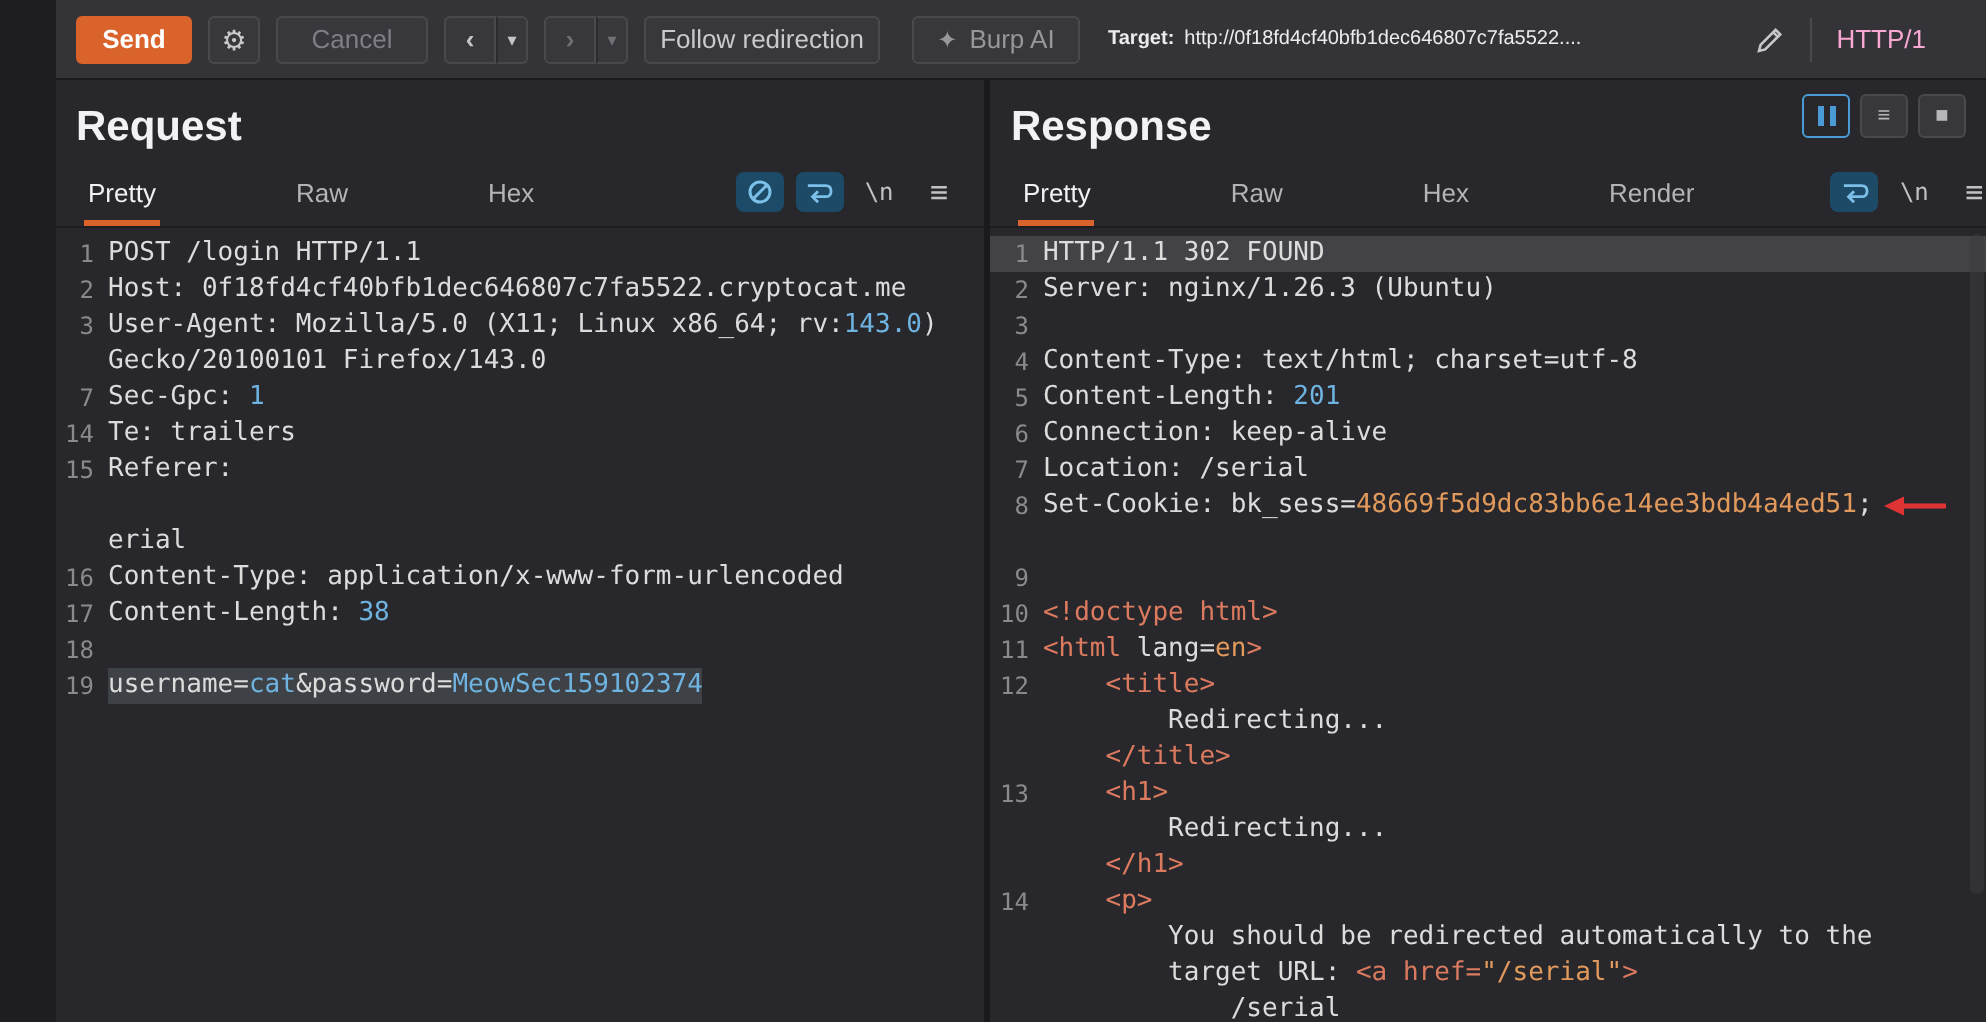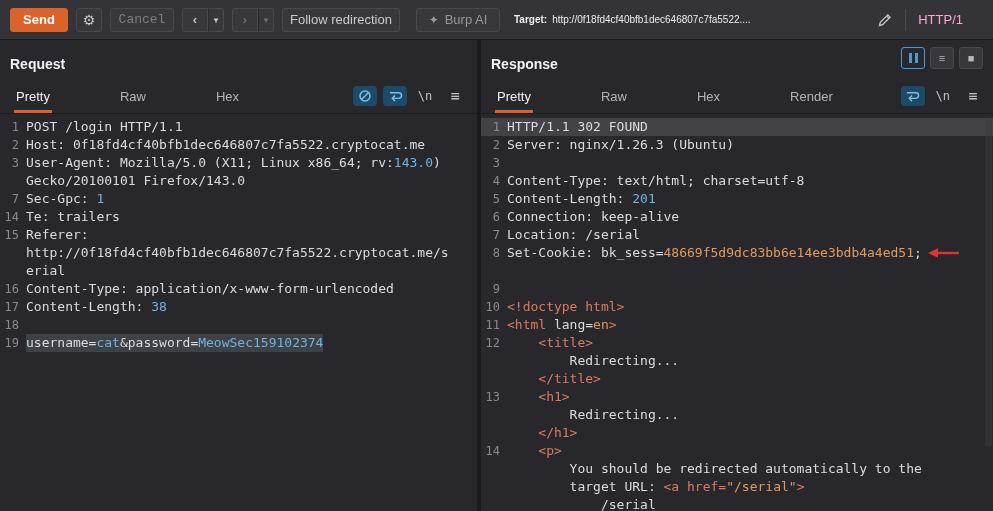--- a/index.html
+++ b/index.html
@@ -1,32 +1,32 @@
 <!DOCTYPE html>
 <html style="--accent-orange: #d9632b; --selection: #3e4145; --highlight-row: #434347; --blue: #6fb3e0; --orange-value: #e2995c; --tag: #db7a5e; --icon-blue: #7cc0ea; --annotation-red: #e03434;"><head>
 <meta charset="utf-8">
 <style>
   * { margin:0; padding:0; box-sizing:border-box; }
   html,body { background:#1e1e22; }
   body { font-family:"Liberation Sans", sans-serif; }
-  .app { position:relative; width:993px; height:511px; overflow:hidden; background:#1e1e22; }
+  .app { position:relative; width:993px; height:511px; overflow:hidden; background:#1e1e22;padding-left:28px; }
 
   
   .topbar {
     height:40px; background:#343438; border-bottom:1px solid #1a1a1e;
     display:flex; align-items:center; padding:0 10px; white-space:nowrap;
   }
   .btn {
     height:24px; border:1px solid #48484d; background:#38383c; color:#c9c9ce;
     font-family:"Liberation Sans", sans-serif; font-size:13px; border-radius:3px;
     display:inline-flex; align-items:center; justify-content:center; cursor:pointer;
   }
   .btn.send { width:58px; background:var(--accent-orange,#d9632b); border-color:var(--accent-orange,#d9632b); color:#ffffff; font-weight:bold; margin-right:8px; }
   .btn.iconbtn { width:26px; margin-right:8px; font-size:14px; color:#c8c8cc; }
-  .btn.cancel { width:64px; margin-right:8px; color:#7e7e84;font-family:Liberation Mono, monospace; }
+  .btn.cancel { width:76px; margin-right:8px; color:#7e7e84; }
   .btn-group { display:inline-flex; margin-right:8px; }
   .btn.seg { width:26px; border-radius:3px 0 0 3px; font-size:13px; font-weight:bold; }
   .btn.segcaret { width:16px; border-radius:0 3px 3px 0; border-left:1px solid #2c2c30; font-size:9px; }
   .btn .dim { color:#6f6f74; }
   .btn .lit { color:#c6c6ca; }
   .btn.follow { width:118px; margin-right:16px; }
   .btn.ai { width:84px; margin-right:14px; color:#96969b; gap:6px; }
   .sparkle { font-size:12px; color:#96969b; }
   .target { flex:1; overflow:hidden; font-size:10px; color:#ececef; }
   .target .tlabel { font-weight:bold; margin-right:5px; }
@@ -34,21 +34,21 @@
   .vsep { width:1px; height:22px; background:#4a4a4e; margin-right:12px; }
   .httpv { font-size:13px; color:#f9a8d4; margin-right:20px; }
 
   
   .main { display:flex; height:471px; background:#1e1e22; }
   .panel { position:relative; background:#28282c; display:flex; flex-direction:column; overflow:hidden; }
   .panel.left  { width:477px; }
   .panel.right { width:512px; }
   .divider { width:4px; background:#1a1a1e; cursor:col-resize; }
 
-  .panel h2 { font-size:14px; font-weight:bold; color:#f2f2f4; margin:14px 10px 0 10px; line-height:20px; }
+  .panel h2 { font-size:21px; font-weight:bold; color:#f2f2f4; margin:14px 10px 0 10px; line-height:20px; }
 
   .tabbar { height:40px; display:flex; align-items:flex-end; border-bottom:1px solid #1d1d21; padding:0 10px;gap:38px; }
   .tab { font-size:13px; color:#b4b4b8; padding:0 2px 9px 2px; margin-right:28px; cursor:pointer; }
   .tab:first-child { margin-left:4px; }
   .tab.active { color:#f2f2f4; border-bottom:3px solid var(--accent-orange,#d9632b); padding-bottom:6px; }
   .tab-icons { margin-left:auto; display:flex; align-items:center; gap:6px; padding-bottom:7px; }
   .tbtn { width:24px; height:20px; border:none; background:transparent; border-radius:4px;
           display:inline-flex; align-items:center; justify-content:center; cursor:pointer;
           color:#c0c0c4; font-family:"DejaVu Sans Mono", monospace; font-size:12px; }
   .tbtn.on { background:#1d4a66; }
@@ -183,21 +183,20 @@
             <div class="row">
               <span class="gut">14</span>
               <span class="code"><span class="c-p">Te: trailers</span></span>
             </div>
             <div class="row">
               <span class="gut">15</span>
               <span class="code"><span class="c-p">Referer:</span></span>
             </div>
             <div class="row">
               <span class="gut"></span>
-              <span class="code"><span class="c-p">http://0f18fd4cf40bfb1dec646807c7fa5522.cryptocat.me/s</span></span>
             </div>
             <div class="row">
               <span class="gut"></span>
               <span class="code"><span class="c-p">erial</span></span>
             </div>
             <div class="row">
               <span class="gut">16</span>
               <span class="code"><span class="c-p">Content-Type: application/x-www-form-urlencoded</span></span>
             </div>
             <div class="row">

